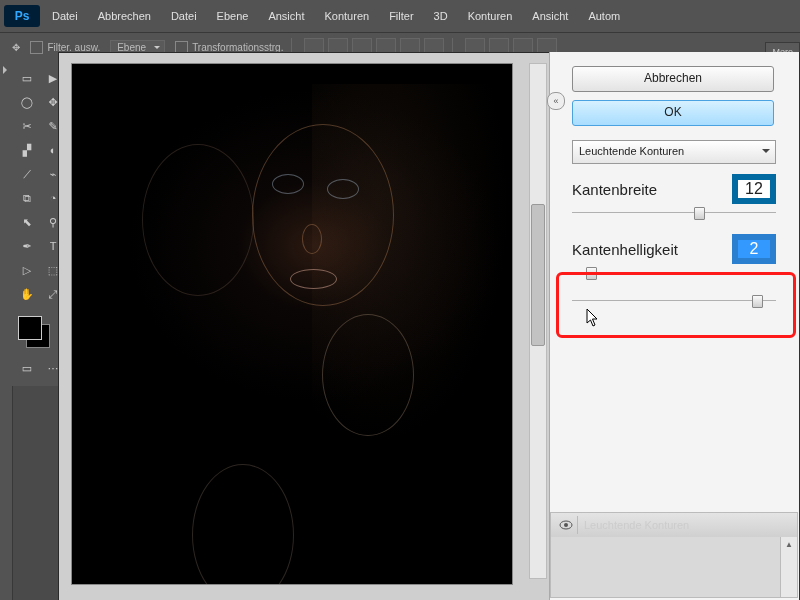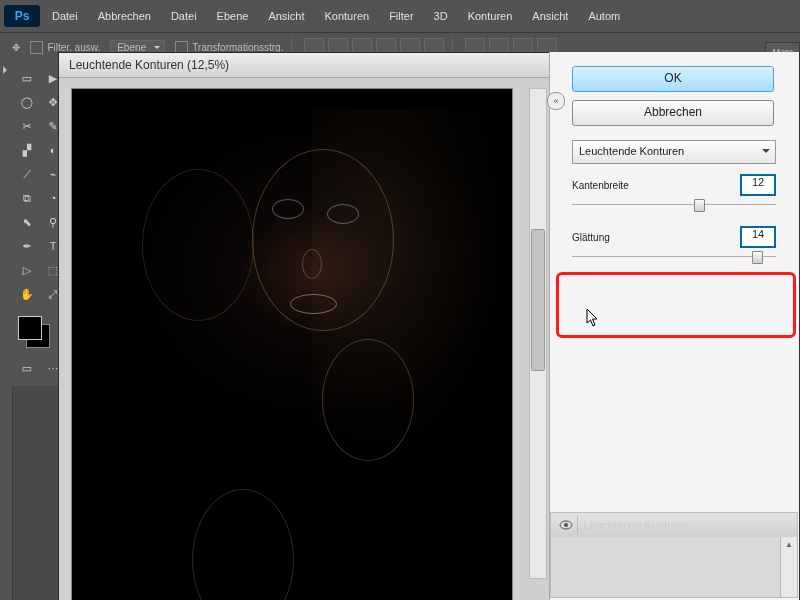--- a/index.html
+++ b/index.html
@@ -39,22 +39,22 @@
 .filter-panel{position:absolute;left:549px;top:52px;width:250px;height:548px;background:#f4f4f4;border-left:1px solid #aaa}
 .collapse-grip{position:absolute;left:-3px;top:40px;width:16px;height:16px;background:#eee;border:1px solid #999;border-radius:8px;display:flex;align-items:center;justify-content:center;font-size:9px;color:#555}
 .fp-top{padding:14px 12px 6px 22px}
 .btn{display:block;width:200px;height:24px;margin:0 0 8px 0;border:1px solid #8a8a8a;border-radius:3px;text-align:center;line-height:22px;font-size:12px;color:#222;cursor:pointer}
 .btn.ok{background:linear-gradient(#d6f1ff,#a8ddff);border-color:#4aa3e0}
 .btn.cancel{background:linear-gradient(#fdfdfd,#e3e3e3)}
 .fp-select{width:196px;height:22px;border:1px solid #999;background:linear-gradient(#fff,#e6e6e6);margin:14px 0 10px 0;padding-left:6px;line-height:20px;font-size:11px;color:#222;position:relative}
 .fp-select:after{content:"";position:absolute;right:5px;top:8px;border:4px solid transparent;border-top-color:#444}
 .param{margin:6px 0 2px 0}
 .param-row{display:flex;align-items:center;justify-content:space-between;width:204px}
-.param-label{color:#222;font-size:10px}
-.param-input{width:32px;height:18px;border:2px solid #0369a1;background:#fff;text-align:center;font-size:11px;color:#222}
+.param-label{color:#222;font-size:15px}
+.param-input{width:32px;height:18px;border:6px solid #0369a1;background:#fff;text-align:center;font-size:16px;color:#222}
 .param-input.sel{background:#3399ff;color:#fff;border-color:#2a7fce}
 .slider{position:relative;width:204px;height:14px;margin-top:2px}
 .slider .track{position:absolute;left:0;right:0;top:6px;height:1px;background:#b0b0b0}
 .slider .thumb{position:absolute;top:1px;width:9px;height:11px;background:linear-gradient(#fafafa,#cfcfcf);border:1px solid #888;border-radius:1px}
 .redbox{position:absolute;border:3px solid #ff1a1a;border-radius:6px;pointer-events:none}
 .cursor{position:absolute;width:14px;height:20px;pointer-events:none}
 .cursor svg{display:block}
 .layers-panel{position:absolute;left:0;right:2px;top:460px;bottom:2px;background:#efefef;border:1px solid #bbb}
 .layers-head{height:24px;background:linear-gradient(#e4e4e4,#d0d0d0);border-bottom:1px solid #aaa;display:flex;align-items:center;padding-left:4px}
 .eye{width:22px;height:18px;display:flex;align-items:center;justify-content:center;border-right:1px solid #bbb;margin-right:6px}
@@ -153,21 +153,20 @@
     <div class="swatch-bg"></div>
     <div class="swatch-fg"></div>
   </div>
   <div class="toolrow">
       <div class="tool">▭</div>
       <div class="tool">⋯</div>
     </div>
 </div>
 
 <div class="doc-window">
-  <div class="doc-title">Leuchtende Konturen (12,5%)</div>
   <div class="doc-body">
     <div class="canvas">
       <div class="hair"></div>
       <div class="edge e1"></div>
         <div class="edge e2"></div>
         <div class="edge e3"></div>
       <div class="edge e4"></div>
         <div class="edge e5"></div>
         <div class="edge e6"></div>
       <div class="edge e7"></div>
@@ -175,41 +174,47 @@
     </div>
     <div class="scrollbar-v">
         <div class="thumb"></div>
       </div>
   </div>
 </div>
 
 <div class="filter-panel">
   <div class="collapse-grip">«</div>
   <div class="fp-top">
+    <div class="btn cancel">Abbrechen</div>
     <div class="btn ok">OK</div>
-    <div class="btn cancel">Abbrechen</div>
     <div class="fp-select">Leuchtende Konturen</div>
 
     <div class="param">
       <div class="param-row">
         <span class="param-label">Kantenbreite</span>
         <span class="param-input">12</span>
       </div>
       <div class="slider">
           <div class="track"></div>
           <div class="thumb" id="th1" style="left: 121.52px;"></div>
         </div>
     </div>
 
-
     <div class="param" style="margin-top:14px">
       <div class="param-row">
-        <span class="param-label">Glättung</span>
-        <span class="param-input">14</span>
-      </div>
+        <span class="param-label">Kantenhelligkeit</span>
+        <span class="param-input sel">2</span>
+      </div>
+      <div class="slider">
+          <div class="track"></div>
+          <div class="thumb" id="th2" style="left: 13.72px;"></div>
+        </div>
+    </div>
+
+    <div class="param" style="margin-top:14px">
       <div class="slider">
           <div class="track"></div>
           <div class="thumb" id="th3" style="left: 180.32px;"></div>
         </div>
     </div>
   </div>
 
   <div class="layers-panel">
     <div class="layers-head">
       <div class="eye">

